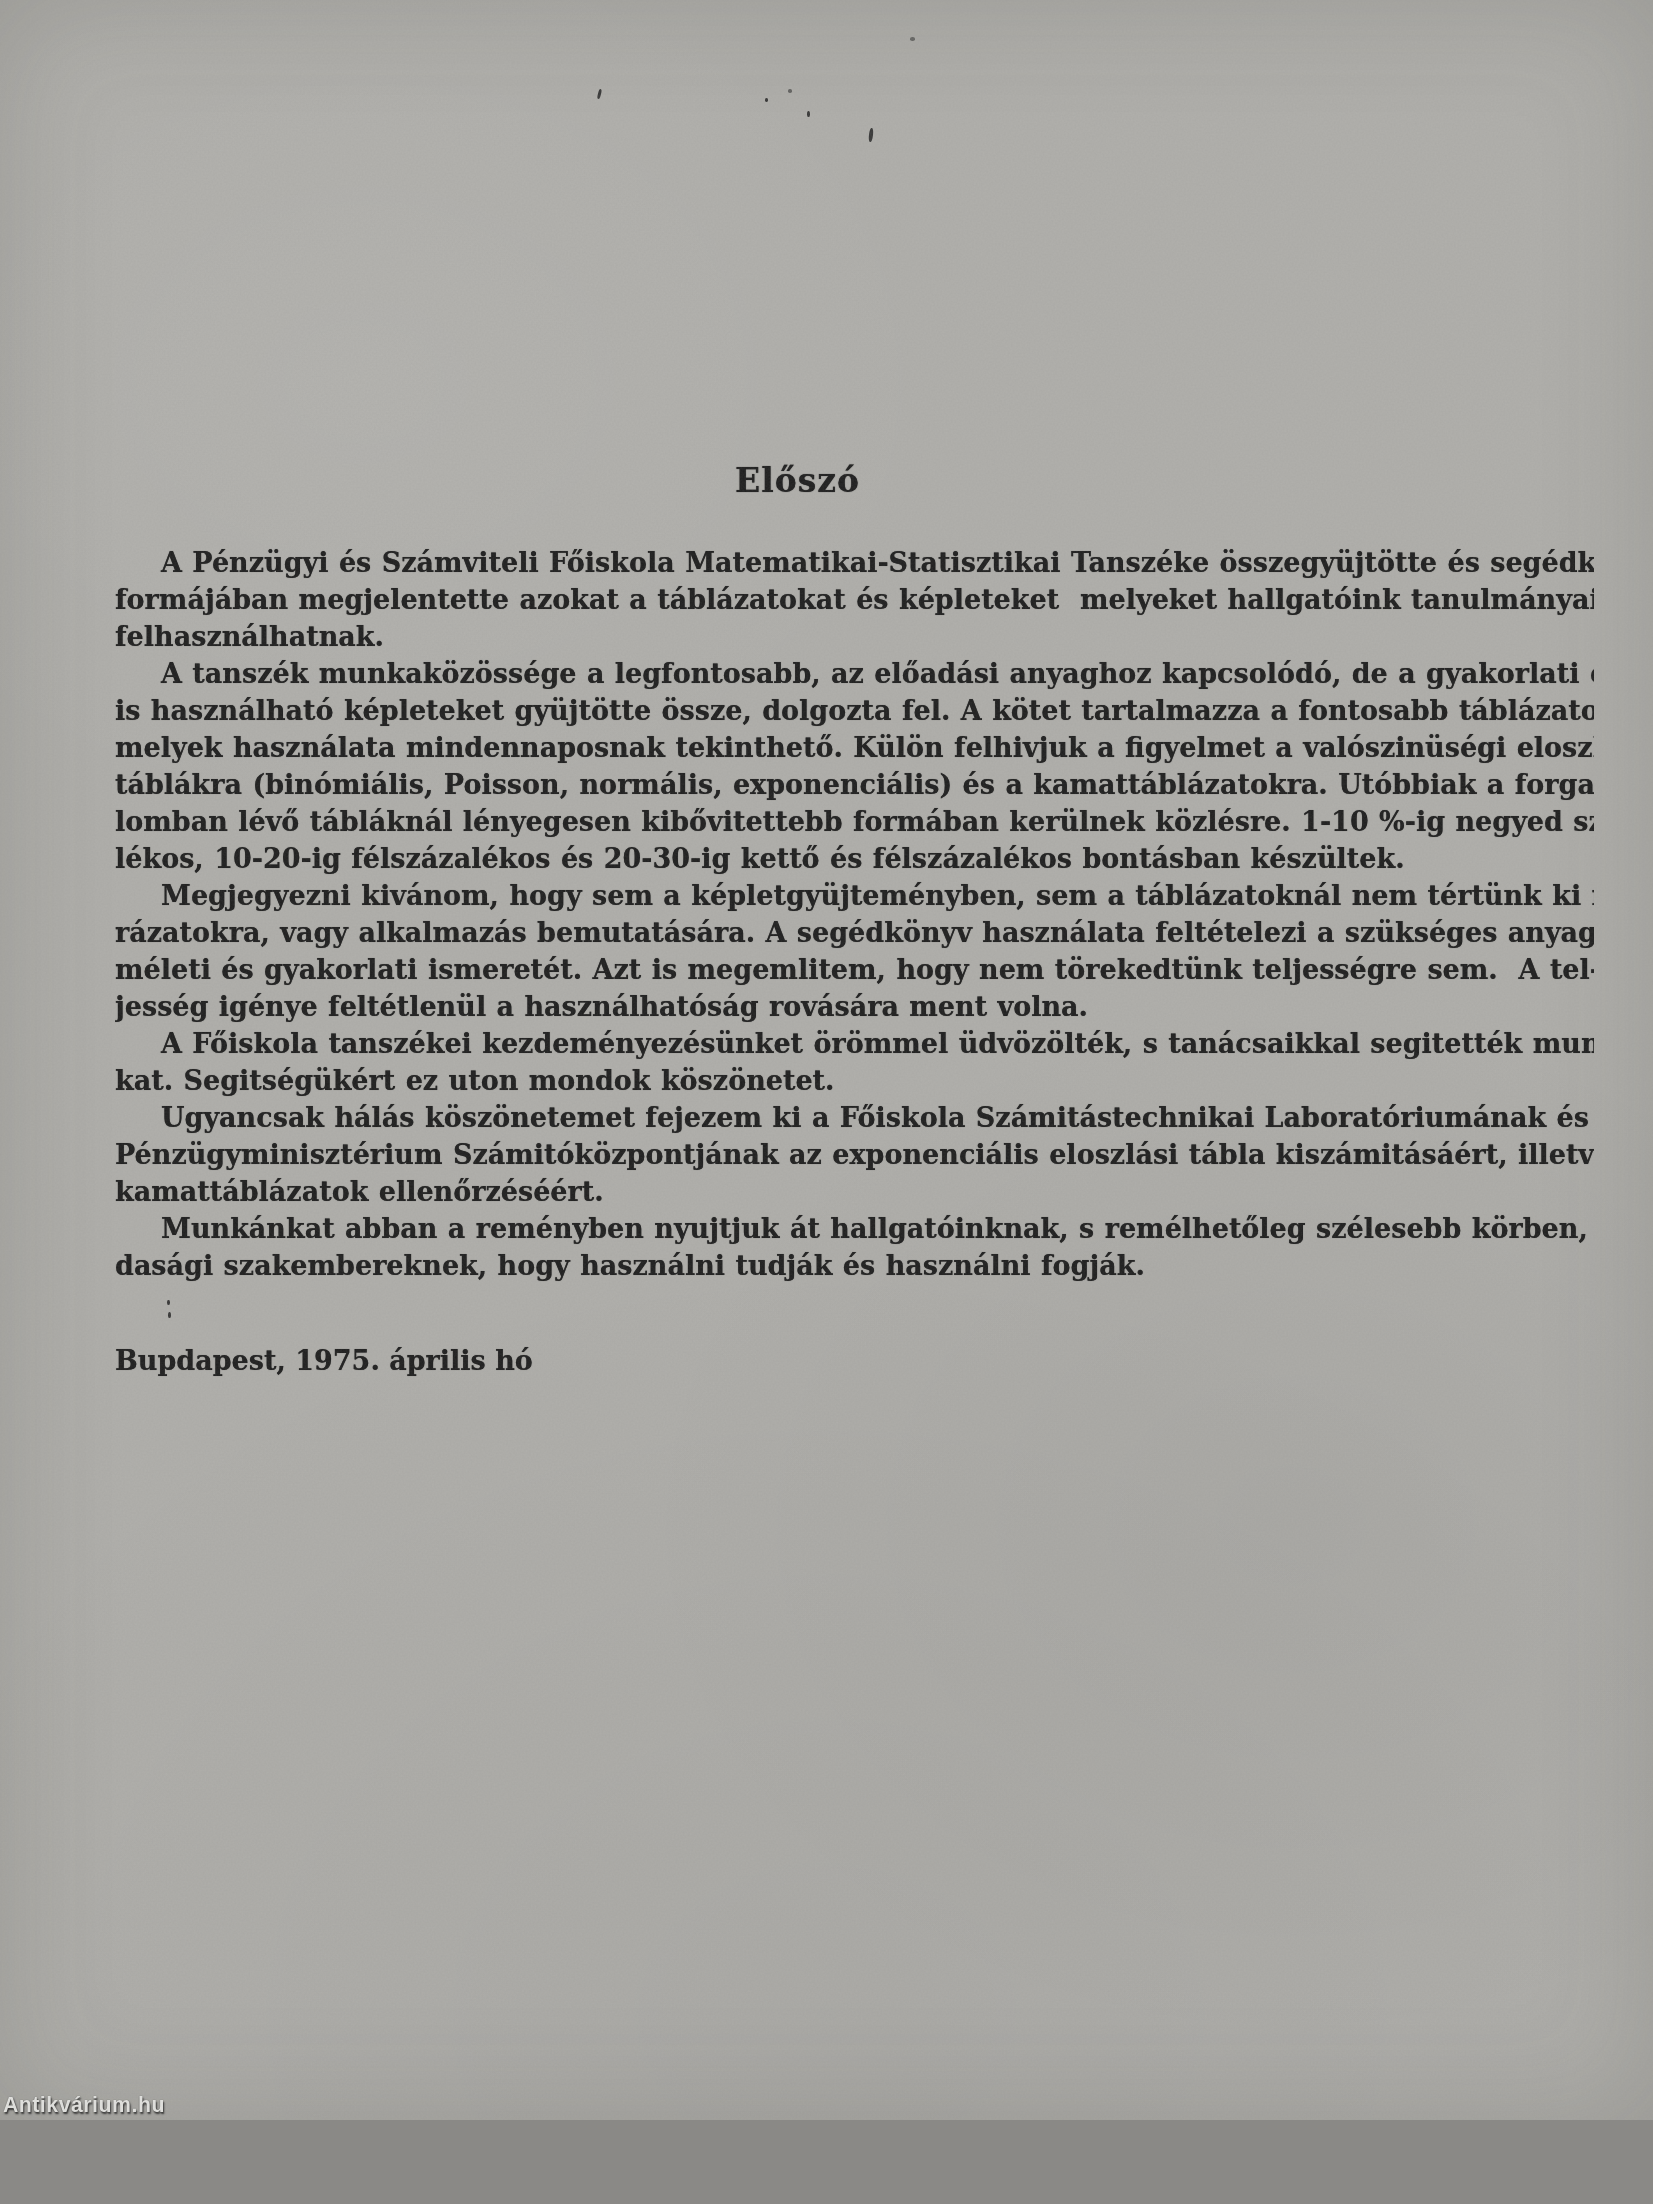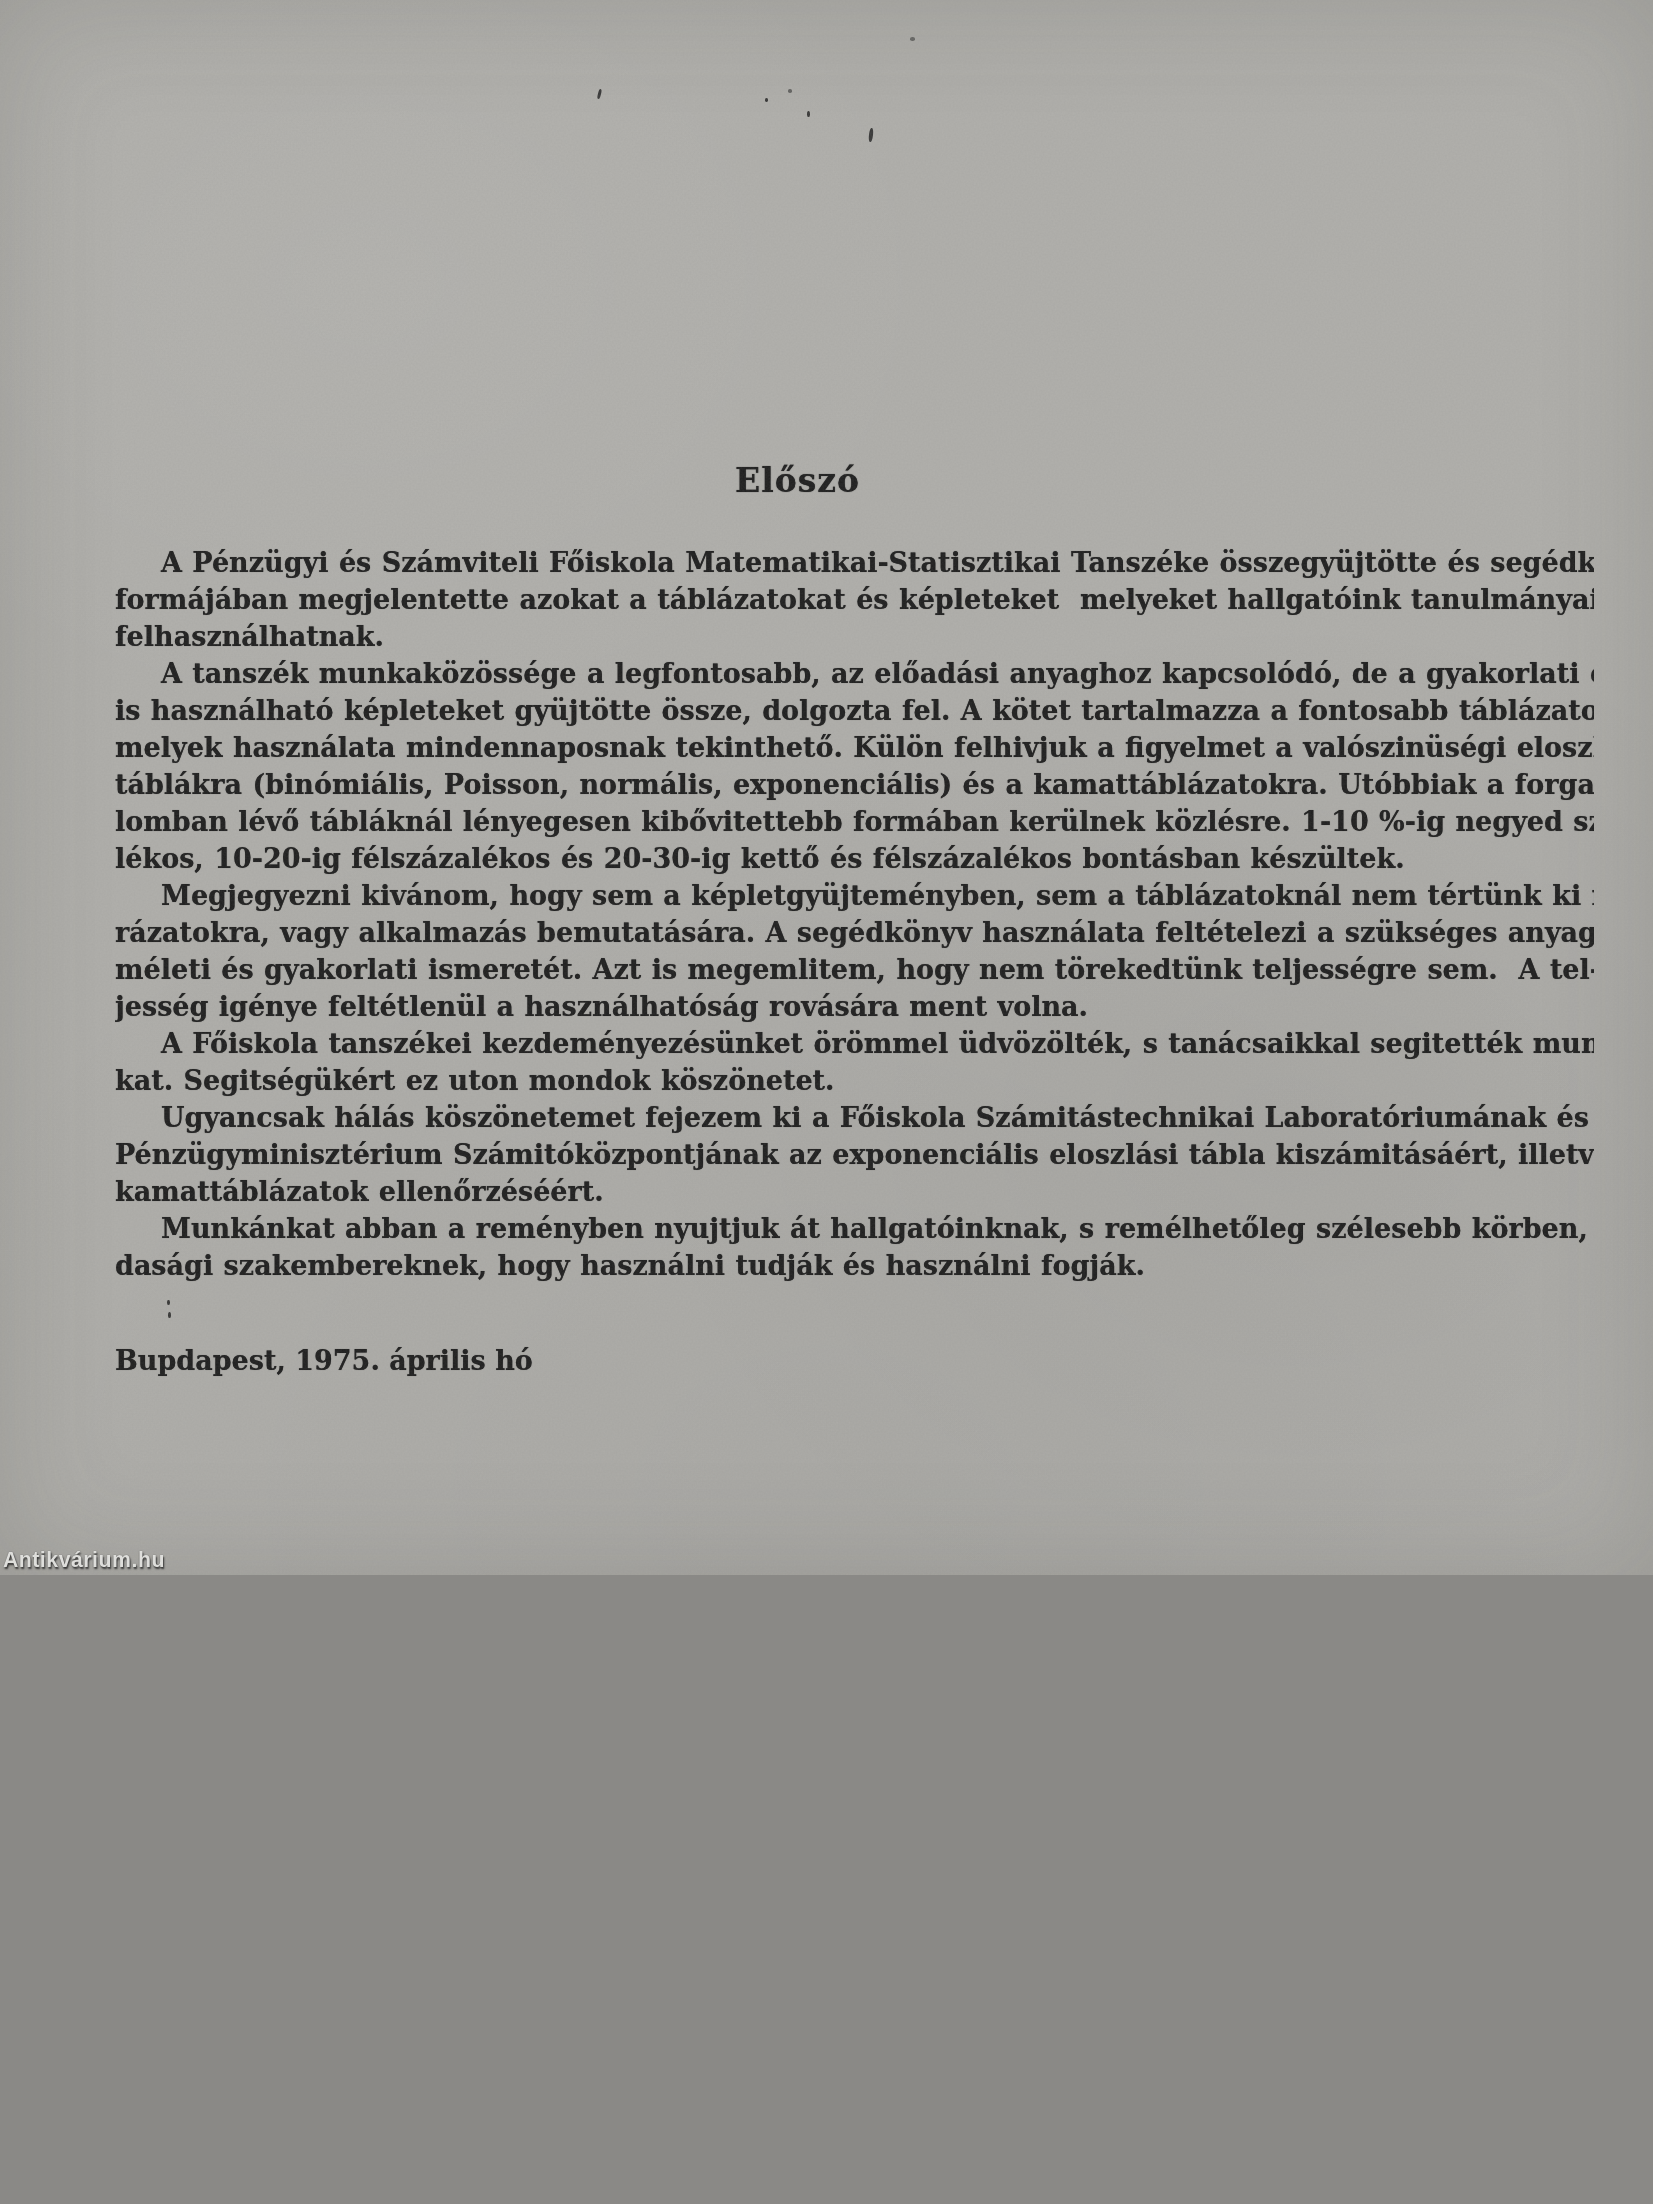--- a/index.html
+++ b/index.html
@@ -1,20 +1,20 @@
 <!DOCTYPE html>
 <html><head>
 <meta charset="utf-8">
 <title>Előszó</title>
 <style>
   html, body { margin: 0; padding: 0; background: #8a8986; }
   .page {
     position: relative;
     width: 1654px;
-    height: 1575px;
+    height: 2120px;
     margin: 0 auto;
     overflow: hidden;
     background:
       radial-gradient(ellipse 873px 679px at 22% 18%, rgba(255,255,255,0.05), rgba(255,255,255,0) 70%),
       radial-gradient(ellipse 970px 776px at 78% 72%, rgba(0,0,0,0.035), rgba(0,0,0,0) 70%),
       radial-gradient(ellipse 1359px 1067px at 50% 95%, rgba(0,0,0,0.03), rgba(0,0,0,0) 75%),
       #b1b0ac;
     box-shadow: inset 0 0 116px rgba(60,60,58,0.18);
     font-family: "DejaVu Serif", "Liberation Serif", serif;
     color: #1d1d1d;

